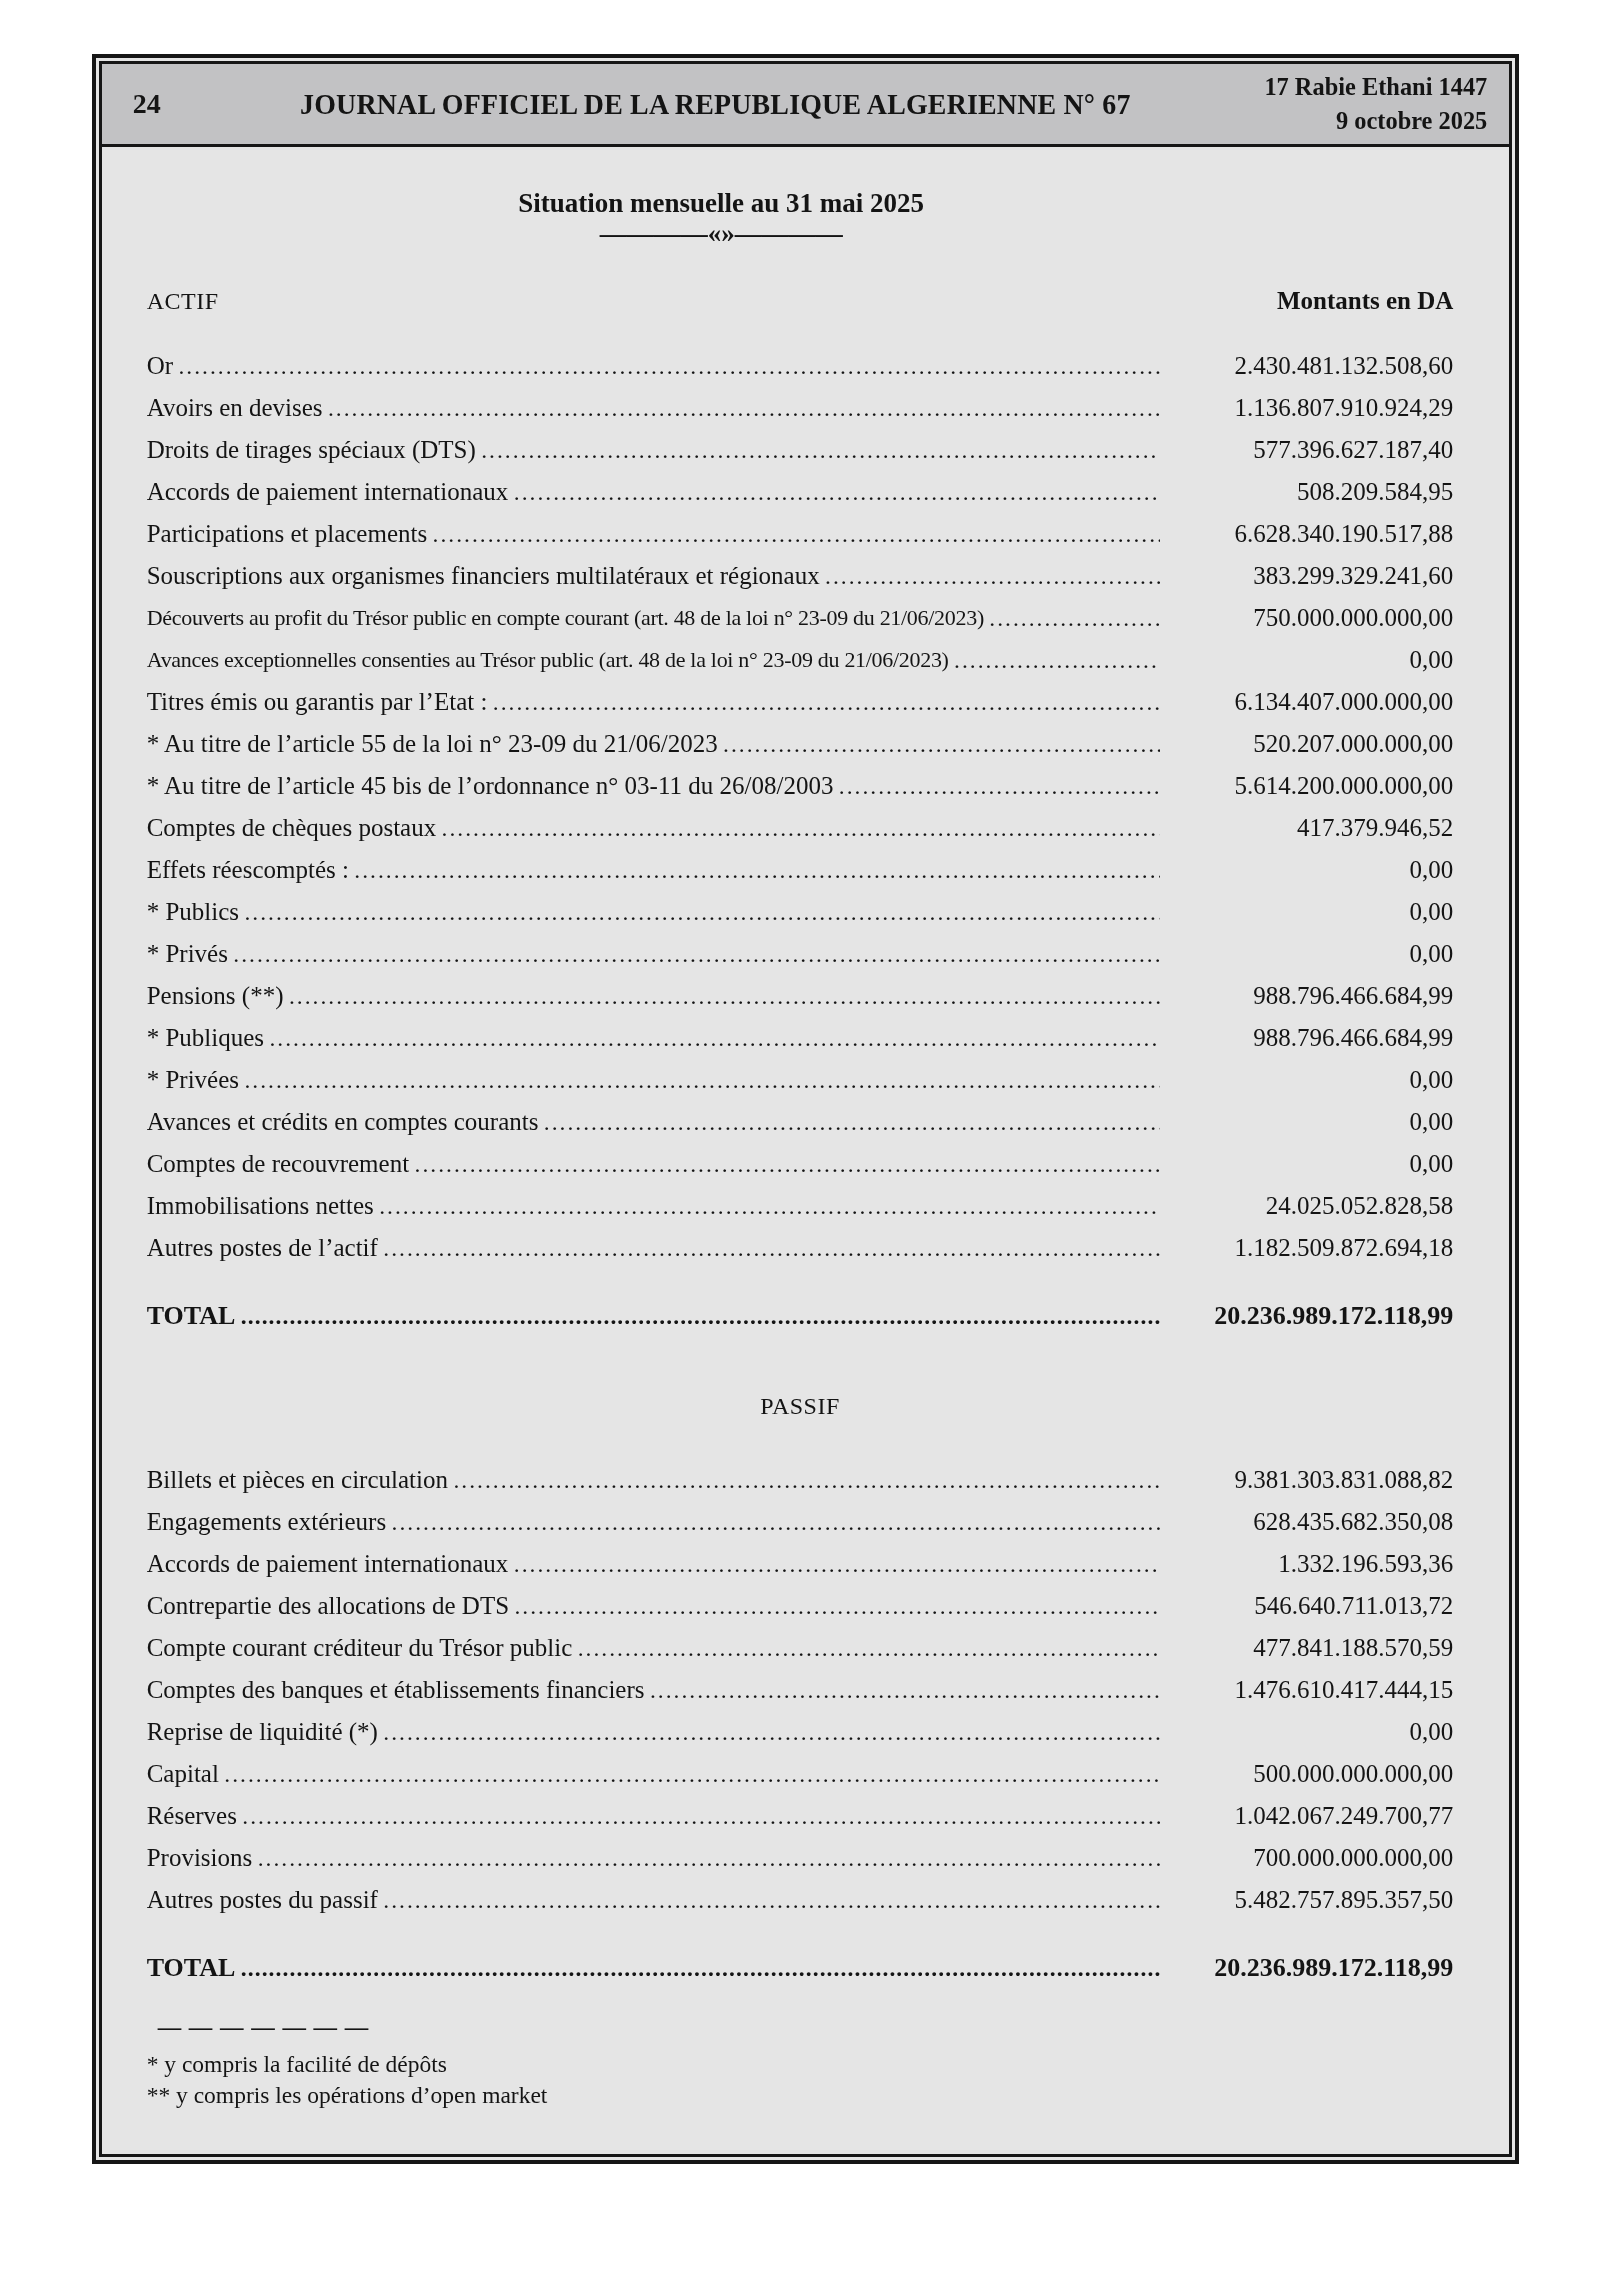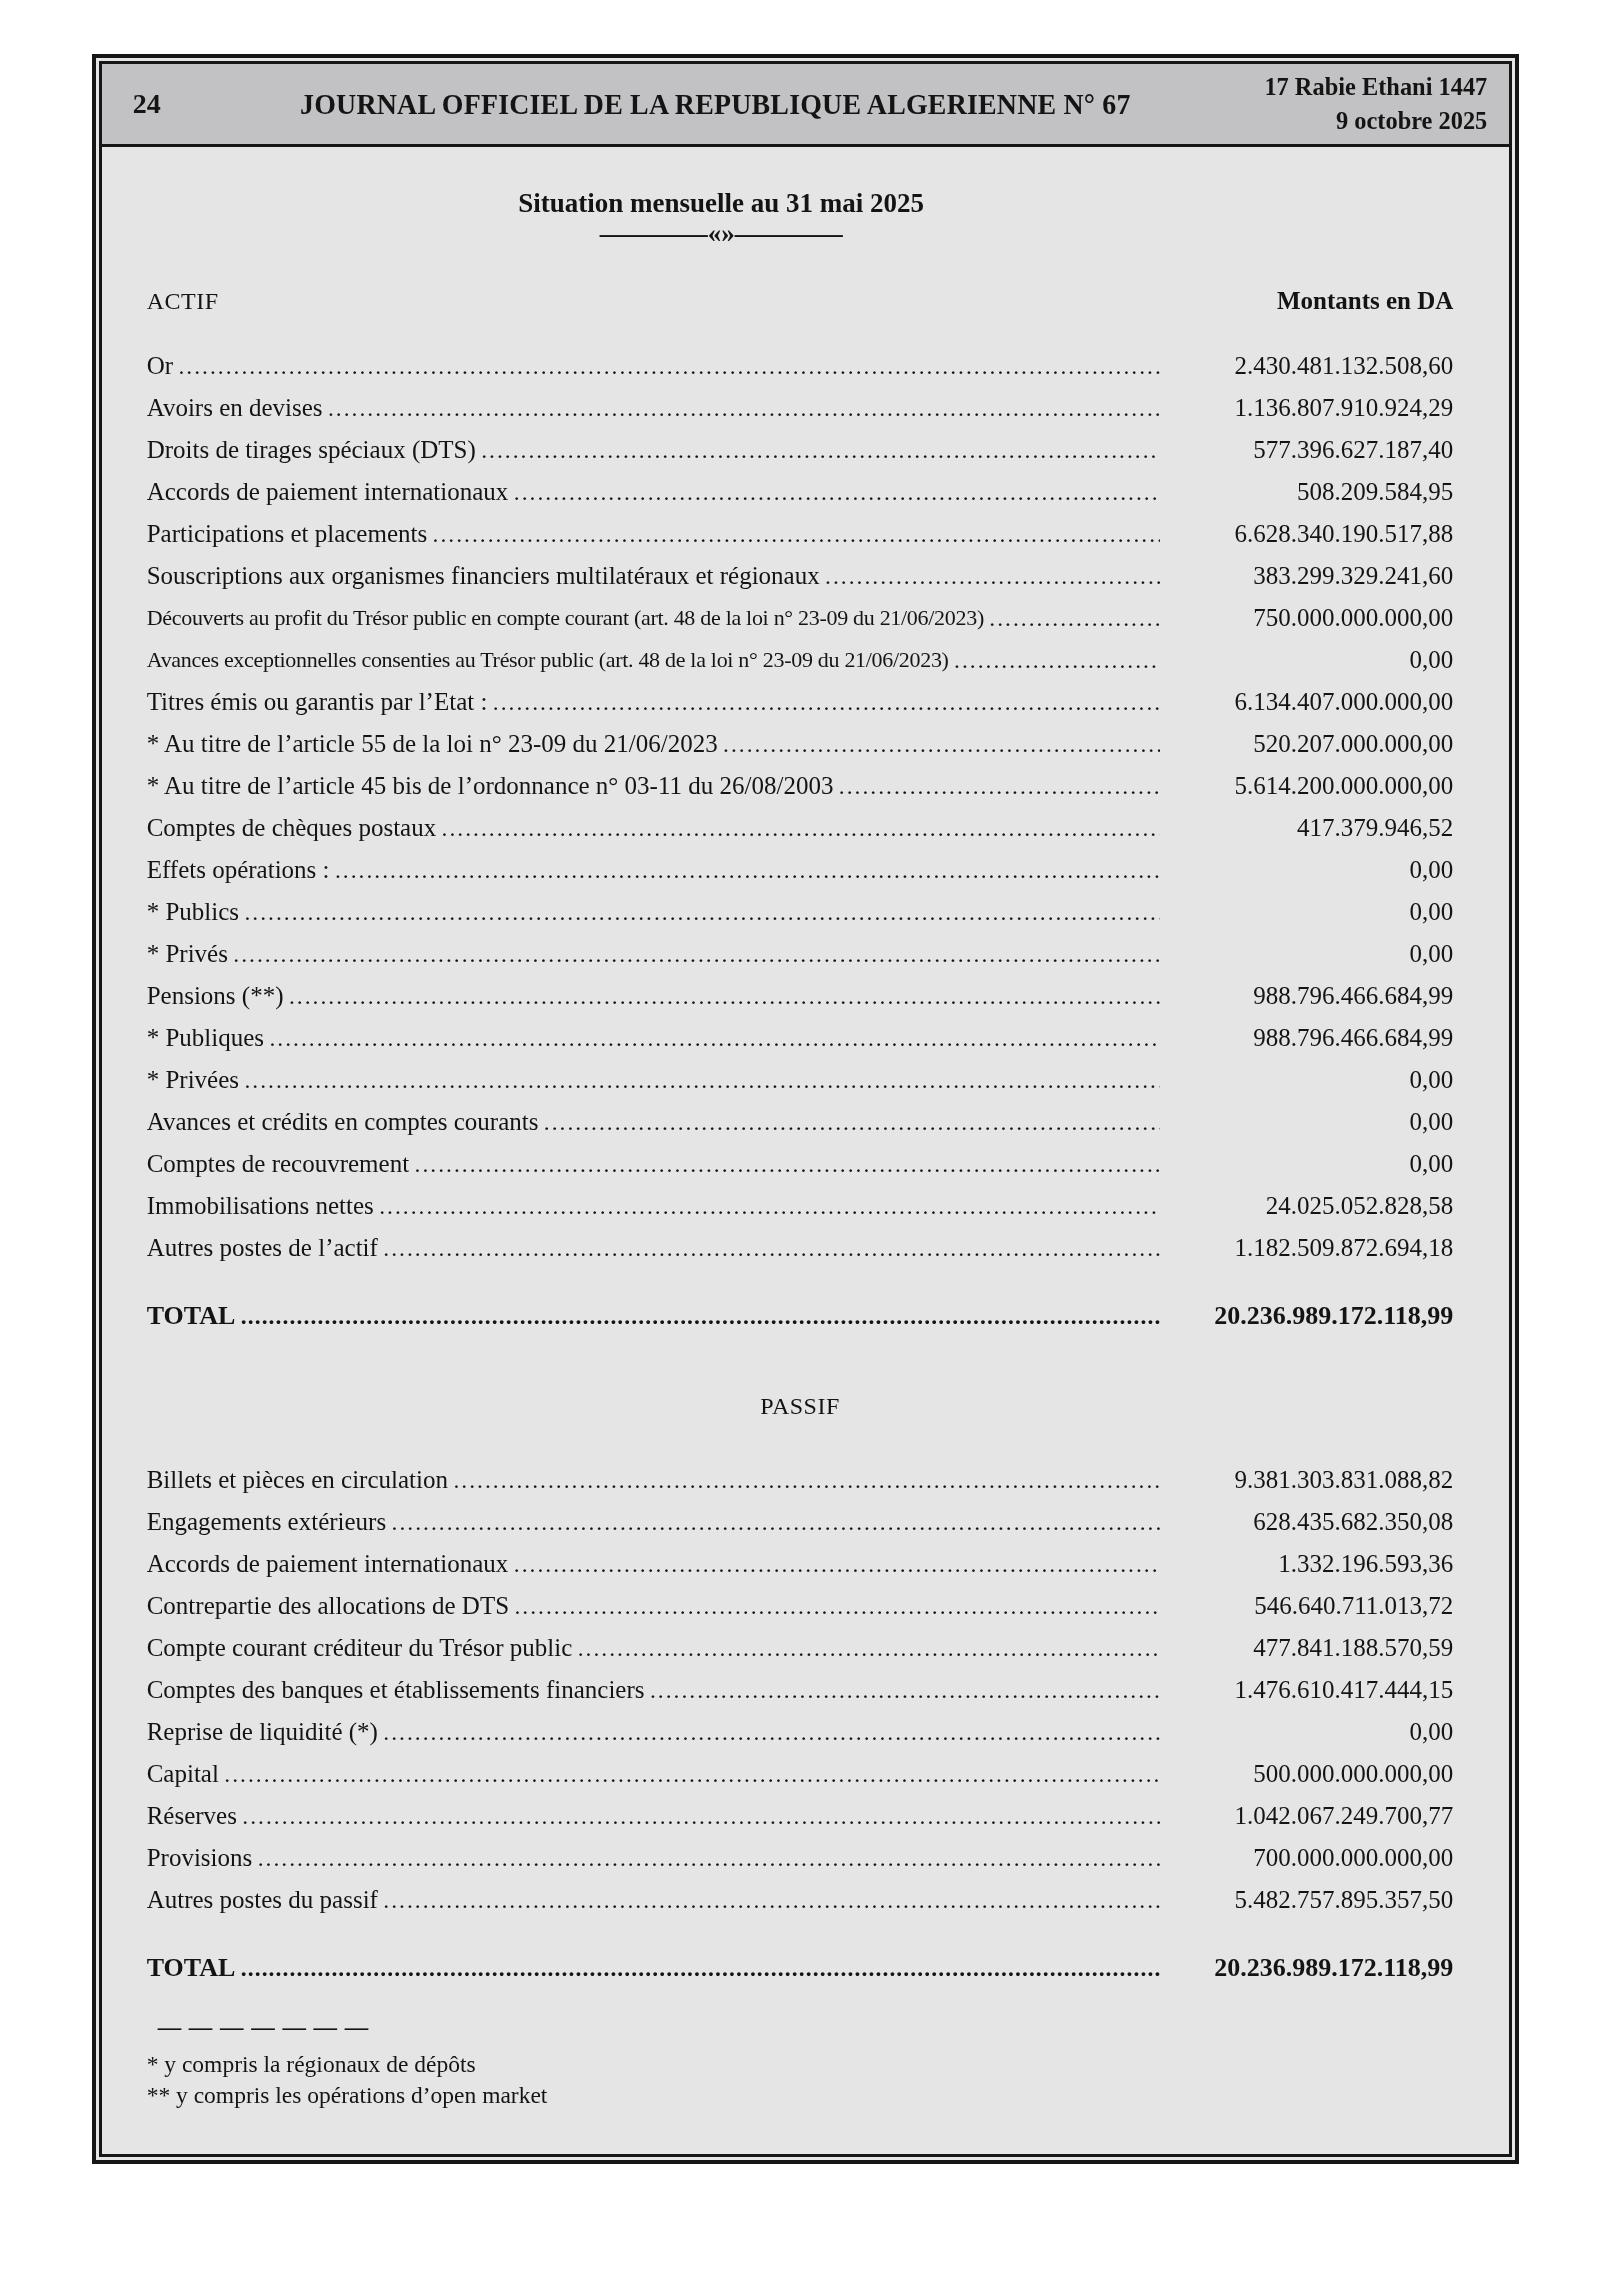--- a/index.html
+++ b/index.html
@@ -164,21 +164,21 @@
             <span class="label">* Au titre de l’article 45 bis de l’ordonnance n° 03-11 du 26/08/2003</span>
             <span class="dots"></span>
             <span class="value">5.614.200.000.000,00</span>
           </div>
           <div class="row">
             <span class="label">Comptes de chèques postaux</span>
             <span class="dots"></span>
             <span class="value">417.379.946,52</span>
           </div>
           <div class="row">
-            <span class="label">Effets opérations :</span>
+            <span class="label">Effets réescomptés :</span>
             <span class="dots"></span>
             <span class="value">0,00</span>
           </div>
           <div class="row">
             <span class="label">* Publics</span>
             <span class="dots"></span>
             <span class="value">0,00</span>
           </div>
           <div class="row">
             <span class="label">* Privés</span>
@@ -292,20 +292,20 @@
 
       <div class="row total">
         <span class="label">TOTAL</span>
         <span class="dots"></span>
         <span class="value">20.236.989.172.118,99</span>
       </div>
 
       <div class="foot-divider">— — — — — — —</div>
 
       <div class="footnotes">
-        <div class="footnote">* y compris la régionaux de dépôts</div>
+        <div class="footnote">* y compris la facilité de dépôts</div>
         <div class="footnote">** y compris les opérations d’open market</div>
       </div>
 
     </div>
   </div>
 </div>
 
 
 </body></html>

